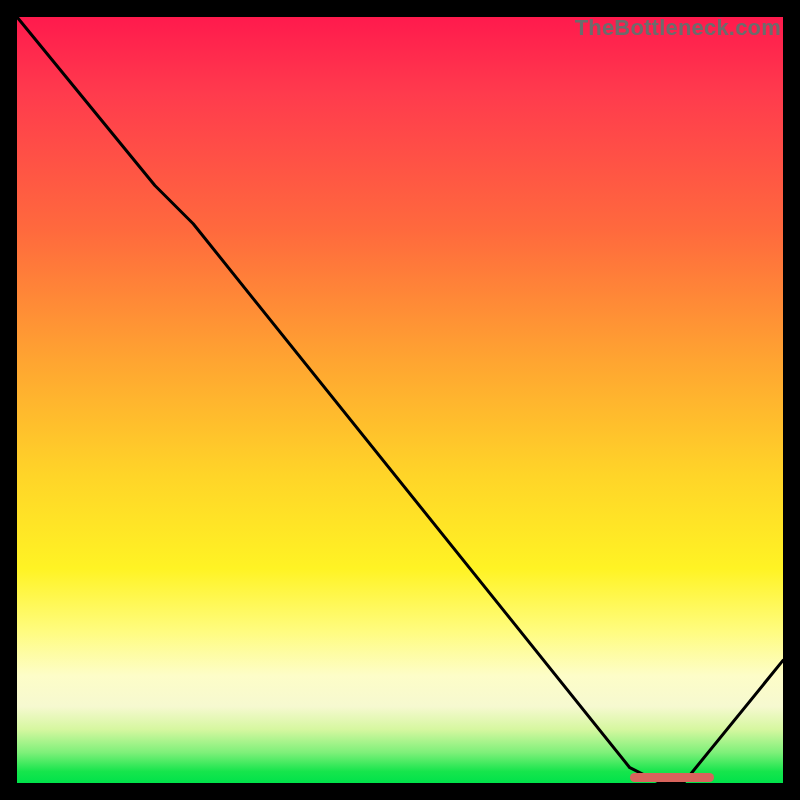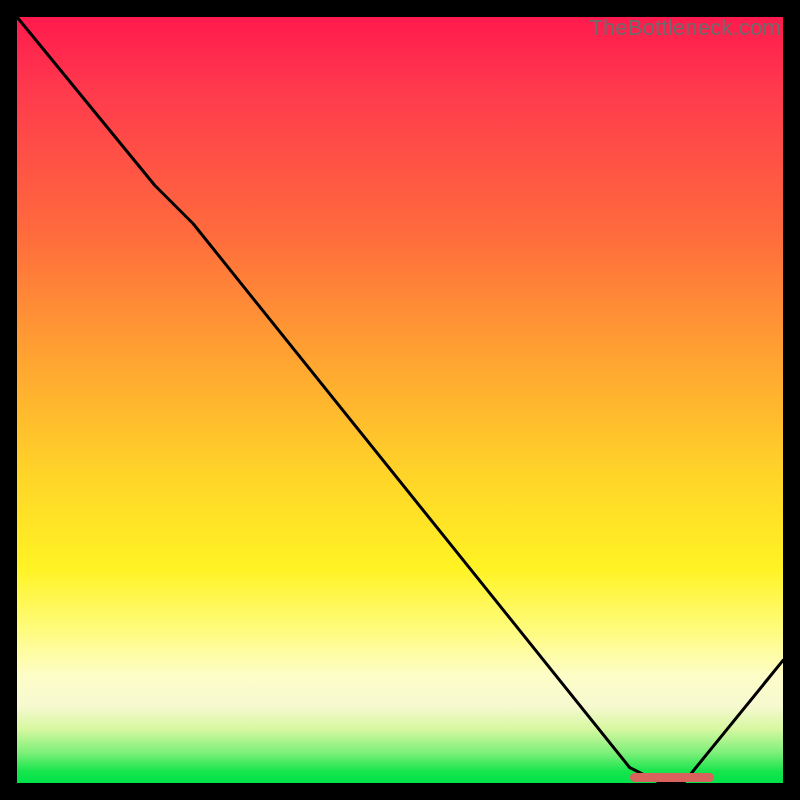--- a/index.html
+++ b/index.html
@@ -39,21 +39,21 @@
       #16e54c 98.5%,
       #00e24a 100%
     );
   }
   .watermark {
     position: absolute;
     top: -2px;
     right: 2px;
     font-family: Arial, Helvetica, sans-serif;
     font-size: 22px;
-    font-weight: 400;
+    font-weight: 700;
     color: #6c6c6c;
     letter-spacing: 0.2px;
     user-select: none;
   }
   svg.curve {
     position: absolute;
     left: 0;
     top: 0;
     width: 766px;
     height: 766px;

